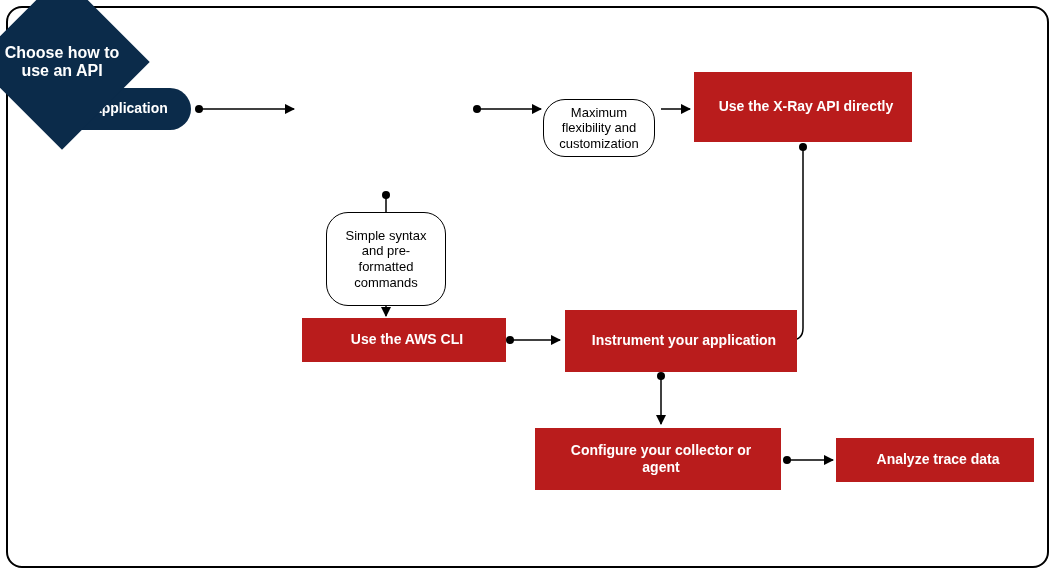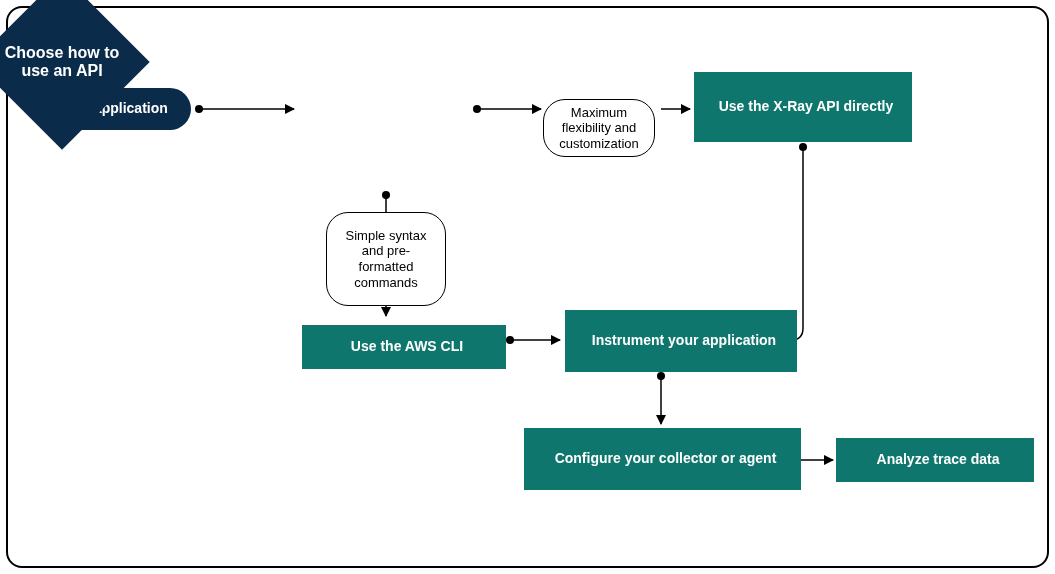--- a/index.html
+++ b/index.html
@@ -27,21 +27,21 @@
     font-weight: 700;
     font-size: 14px;
     line-height: 1.25;
     padding: 6px 10px;
   }
   .pill {
     background: #0b2b4a;
     border-radius: 999px;
   }
   .rect {
-    background: #0f766e;
+    background: #b91c1c;
     padding-left: 16px;
   }
   .diamond {
     background: #0b2b4a;
     transform: rotate(45deg);
     display: flex;
     align-items: center;
     justify-content: center;
   }
   .diamond .inner {
@@ -116,19 +116,19 @@
 <div class="diamond" style="left:323px; top:46px; width:124px; height:124px;">
   <div class="inner">Choose how to use an API</div>
 </div>
 
 <div class="labelbox" style="left:543px; top:67px; width:112px; height:58px;margin-top:32px;">Maximum flexibility and customization</div>
 
 <div class="labelbox" style="left:326px; top:212px; width:120px; height:94px;">Simple syntax and pre-formatted commands</div>
 
 <div class="node rect" style="left:694px; top:72px; width:218px; height:70px;">Use the X-Ray API directly</div>
 
-<div class="node rect" style="left:302px; top:325px; width:204px; height:44px;">Use the AWS CLI</div>
+<div class="node rect" style="left:302px; top:318px; width:204px; height:44px;">Use the AWS CLI</div>
 
 <div class="node rect" style="left:565px; top:310px; width:232px; height:62px;">Instrument your application</div>
 
-<div class="node rect" style="left:524px; top:428px; width:277px; height:62px;">Configure your collector or agent</div>
+<div class="node rect" style="left:535px; top:428px; width:246px; height:62px;">Configure your collector or agent</div>
 
 <div class="node rect" style="left:836px; top:438px; width:198px; height:44px;">Analyze trace data</div>
 
 </body></html>

